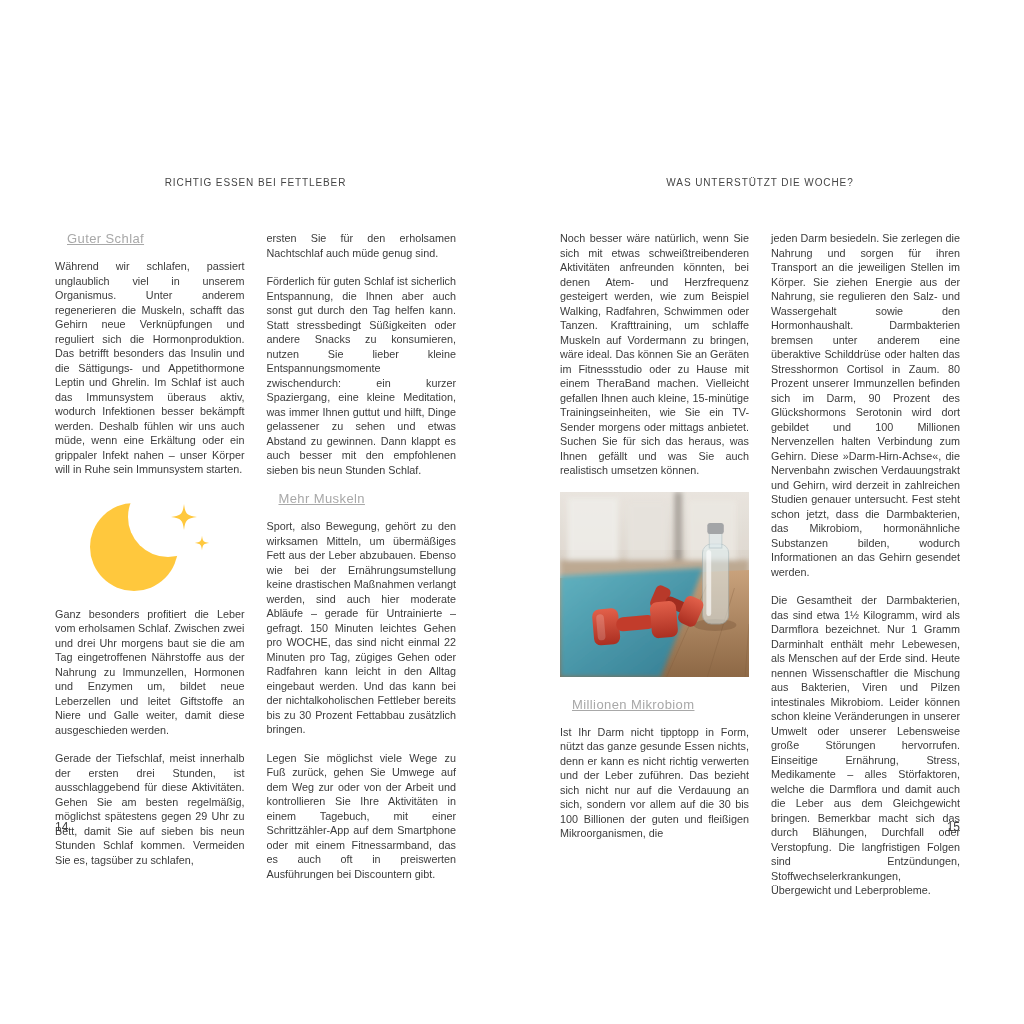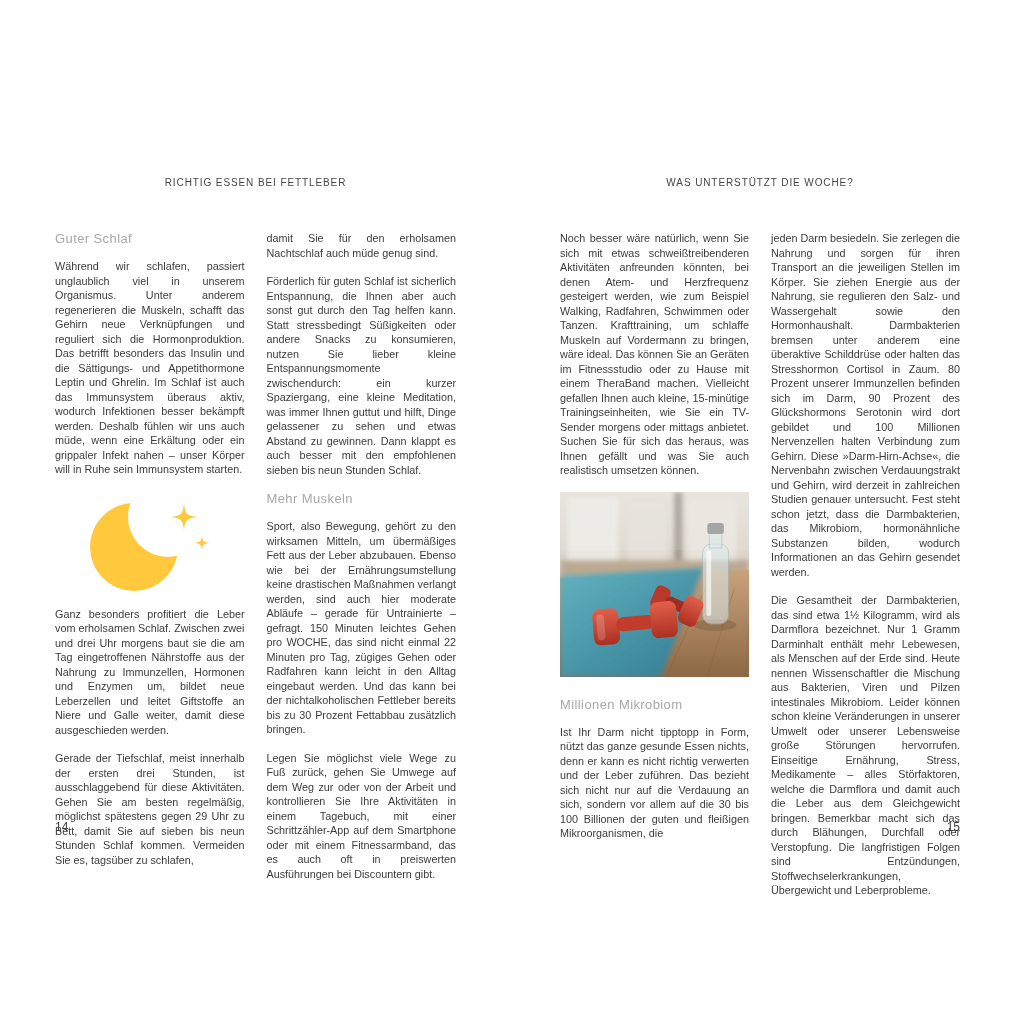--- a/index.html
+++ b/index.html
@@ -26,21 +26,22 @@
 
   p.body {
     font-size: 10.8px; line-height: 14.5px;
     color: #3b3b3b; text-align: justify;
     margin: 0 0 14px 0;
     hyphens: auto; -webkit-hyphens: auto;
   }
   h2.sec {
     font-size: 13px; font-weight: normal;
     color: #a8a8a8; letter-spacing: 0.4px;
-    margin: 0 0 13px 0;
+    margin: 0 0 13px 12px;
+    text-decoration: underline;
   }
   h2.sec.mid { margin-top: 9px; }
 
   .moon-wrap {
     height: 104px; margin: 4px 0 12px;
     display: flex; align-items: center; justify-content: center;
   }
   .photo {
     width: 100%; height: 185px;
     margin: 3px 0 20px; overflow: hidden;
@@ -76,21 +77,21 @@
           <path d="M0,-13 C1.4,-2.8 2.8,-1.4 13,0 C2.8,1.4 1.4,2.8 0,13 C-1.4,2.8 -2.8,1.4 -13,0 C-2.8,-1.4 -1.4,-2.8 0,-13 Z" transform="translate(100,26)" fill="#FFC83D"></path>
           <path d="M0,-13 C1.4,-2.8 2.8,-1.4 13,0 C2.8,1.4 1.4,2.8 0,13 C-1.4,2.8 -2.8,1.4 -13,0 C-2.8,-1.4 -1.4,-2.8 0,-13 Z" transform="translate(118,52) scale(0.55)" fill="#FFC83D"></path>
         </svg>
       </div>
 
       <p class="body">Ganz besonders profitiert die Leber vom erholsamen Schlaf. Zwischen zwei und drei Uhr morgens baut sie die am Tag eingetroffenen Nährstoffe aus der Nahrung zu Immunzellen, Hormonen und Enzymen um, bildet neue Leberzellen und leitet Giftstoffe an Niere und Galle weiter, damit diese ausgeschieden werden.</p>
       <p class="body">Gerade der Tiefschlaf, meist innerhalb der ersten drei Stunden, ist ausschlaggebend für diese Aktivitäten. Gehen Sie am besten regelmäßig, möglichst spätestens gegen 29 Uhr zu Bett, damit Sie auf sieben bis neun Stunden Schlaf kommen. Vermeiden Sie es, tagsüber zu schlafen,</p>
     </div>
 
     <div class="col">
-      <p class="body">damit Sie für den erholsamen Nachtschlaf auch müde genug sind.</p>
+      <p class="body">ersten Sie für den erholsamen Nachtschlaf auch müde genug sind.</p>
       <p class="body">Förderlich für guten Schlaf ist sicherlich Entspannung, die Ihnen aber auch sonst gut durch den Tag helfen kann. Statt stressbedingt Süßigkeiten oder andere Snacks zu konsumieren, nutzen Sie lieber kleine Entspannungsmomente zwischendurch: ein kurzer Spaziergang, eine kleine Meditation, was immer Ihnen guttut und hilft, Dinge gelassener zu sehen und etwas Abstand zu gewinnen. Dann klappt es auch besser mit den empfohlenen sieben bis neun Stunden Schlaf.</p>
       <h2 class="sec mid">Mehr Muskeln</h2>
       <p class="body">Sport, also Bewegung, gehört zu den wirksamen Mitteln, um übermäßiges Fett aus der Leber abzubauen. Ebenso wie bei der Ernährungsumstellung keine drastischen Maßnahmen verlangt werden, sind auch hier moderate Abläufe – gerade für Untrainierte – gefragt. 150 Minuten leichtes Gehen pro WOCHE, das sind nicht einmal 22 Minuten pro Tag, zügiges Gehen oder Radfahren kann leicht in den Alltag eingebaut werden. Und das kann bei der nichtalkoholischen Fettleber bereits bis zu 30 Prozent Fettabbau zusätzlich bringen.</p>
       <p class="body">Legen Sie möglichst viele Wege zu Fuß zurück, gehen Sie Umwege auf dem Weg zur oder von der Arbeit und kontrollieren Sie Ihre Aktivitäten in einem Tagebuch, mit einer Schrittzähler-App auf dem Smartphone oder mit einem Fitnessarmband, das es auch oft in preiswerten Ausführungen bei Discountern gibt.</p>
     </div>
   </div>
 
   <div class="cols cols-right">
     <div class="col">
       <p class="body">Noch besser wäre natürlich, wenn Sie sich mit etwas schweißtreibenderen Aktivitäten anfreunden könnten, bei denen Atem- und Herzfrequenz gesteigert werden, wie zum Beispiel Walking, Radfahren, Schwimmen oder Tanzen. Krafttraining, um schlaffe Muskeln auf Vordermann zu bringen, wäre ideal. Das können Sie an Geräten im Fitnessstudio oder zu Hause mit einem TheraBand machen. Vielleicht gefallen Ihnen auch kleine, 15-minütige Trainingseinheiten, wie Sie ein TV-Sender morgens oder mittags anbietet. Suchen Sie für sich das heraus, was Ihnen gefällt und was Sie auch realistisch umsetzen können.</p>

